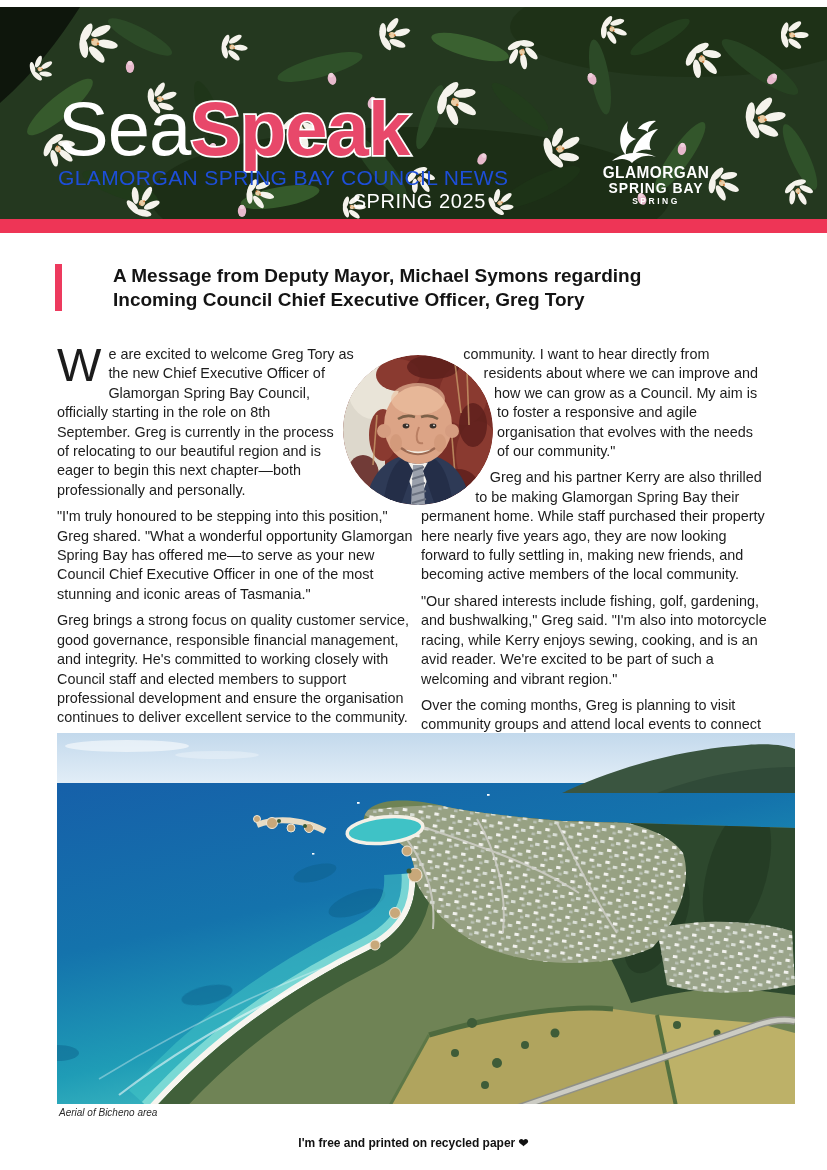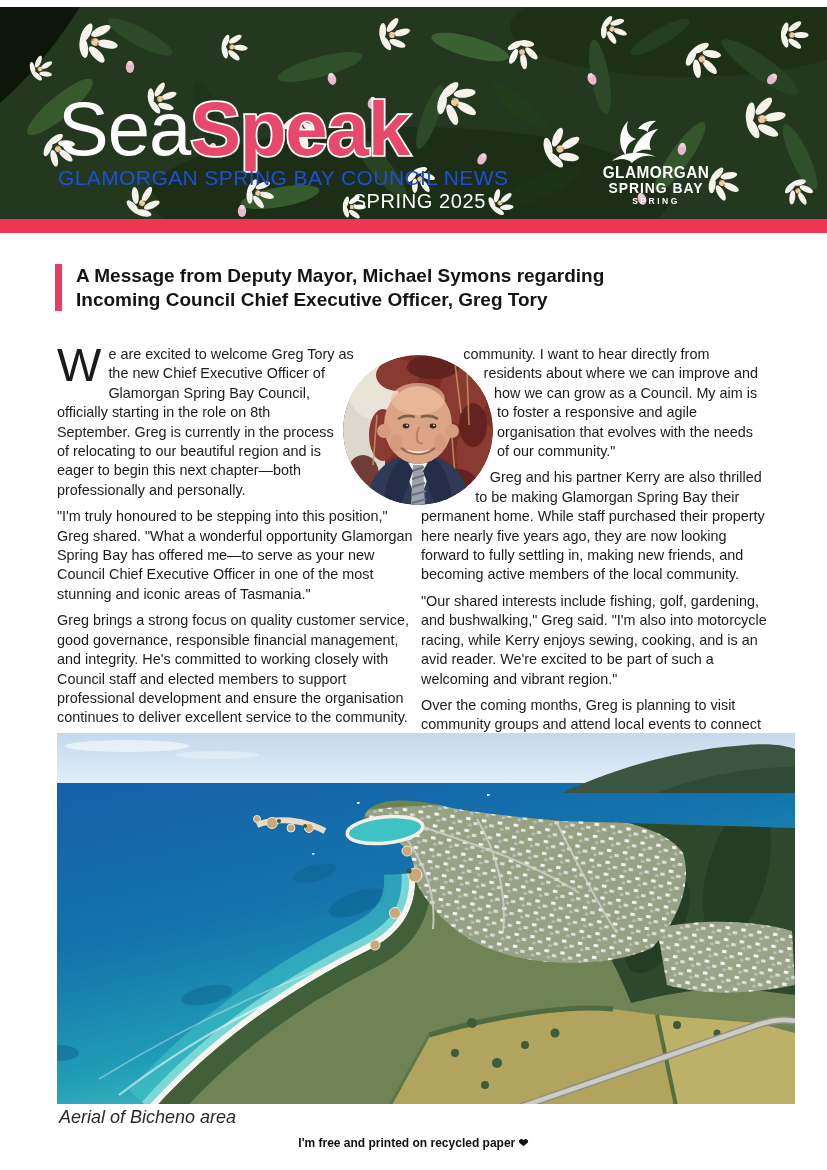--- a/index.html
+++ b/index.html
@@ -15,36 +15,36 @@
            font-weight:500;letter-spacing:.4px;white-space:nowrap;}
   .issue{position:absolute;left:58px;top:183px;width:428px;text-align:right;color:#fff;font-size:20px;
          font-weight:400;letter-spacing:.6px;}
   .logo{position:absolute;left:598px;top:112px;width:116px;text-align:center;color:#fff;}
   .logo .icon{height:44px;margin-bottom:2px;}
   .logo .l1{font-size:16px;font-weight:700;letter-spacing:.5px;line-height:16px;transform:scaleX(.96);}
   .logo .l2{font-size:14.5px;font-weight:700;letter-spacing:1px;line-height:15px;transform:scaleX(.96);}
   .logo .l3{font-size:8.5px;font-weight:700;letter-spacing:2.5px;line-height:11px;}
   .accent-bar{position:absolute;left:0;top:212px;width:827px;height:14px;background:#ee3556;}
   
-  .headline{position:absolute;left:55px;top:257px;display:flex;}
+  .headline{position:absolute;left:55px;top:257px;display:flex;gap:37px;}
   .headline .bar{width:7px;height:47px;background:#ed3a5e;margin-right:14px;flex:none;}
   .headline h1{margin:0;font-size:19px;line-height:23.5px;font-weight:700;color:#141414;}
   
   .body{position:absolute;left:57px;top:338px;width:711px;display:flex;}
   .col{font-size:14.4px;line-height:19.4px;color:#1c1c1c;text-align:left;}
   .col-left{width:356px;margin-right:8px;}
   .col-right{width:347px;}
   .para{margin:0 0 7px 0;}
   .dropcap{float:left;font-size:47px;line-height:38px;padding:1px 7px 0 0;font-weight:400;color:#1c1c1c;}
   .cutout-left{float:right;width:72px;height:162px;shape-outside:circle(80px at 78px 86px);}
   .cutout-right{float:left;width:76px;height:162px;shape-outside:circle(80px at -2px 86px);}
   .portrait{position:absolute;left:343px;top:348px;width:150px;height:150px;border-radius:50%;overflow:hidden;}
   
   .aerial{position:absolute;left:57px;top:726px;width:738px;height:371px;overflow:hidden;}
-  .caption{position:absolute;left:59px;top:1100px;font-size:18px;font-style:italic;color:#2a2a2a;}
+  .caption{position:absolute;left:59px;top:1100px;font-size:10px;font-style:italic;color:#2a2a2a;}
   .footer-note{position:absolute;left:0;top:1129px;width:827px;text-align:center;font-size:12px;font-weight:700;color:#111;}
 </style>
 </head>
 <body>
 
 <div class="page">
 
   <div class="header">
     <svg width="827" height="212" viewBox="0 0 827 212">
       <rect width="827" height="212" fill="#24381f"></rect>

